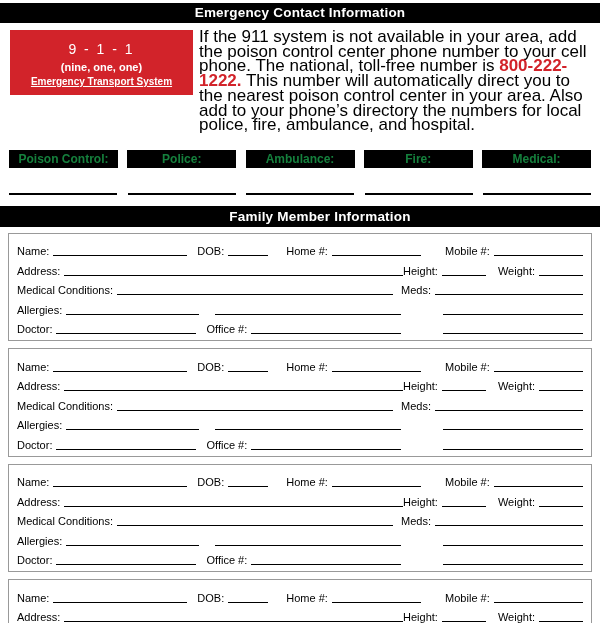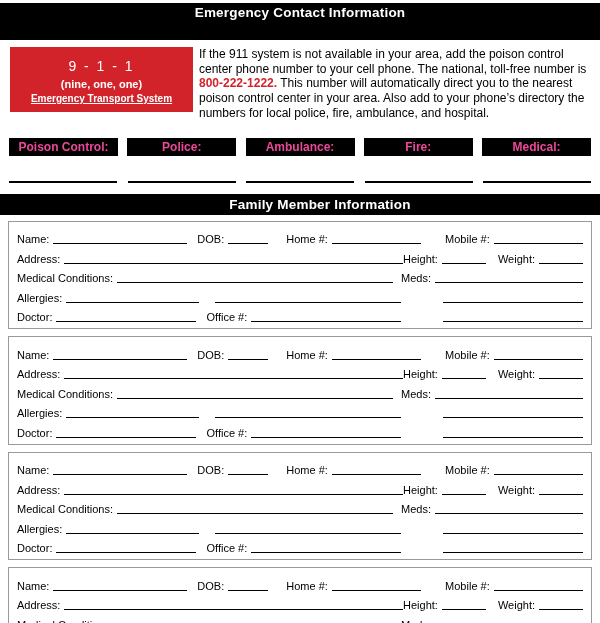--- a/index.html
+++ b/index.html
@@ -12,21 +12,21 @@
     overflow: hidden;
     position: relative;
   }
   
   .section-bar {
     background: #000;
     color: #fff;
     font-weight: bold;
     font-size: 13.5px;
     text-align: center;
-    height: 37px;
+    height: 20px;
     line-height: 20px;
     letter-spacing: 0.2px;
   }
   .bar-top { margin-top: 3px; }
   .bar-family { margin-top: 11px; height: 21px; line-height: 21px; padding-left: 40px; }
   
   .intro {
     display: flex;
     margin: 7px 5px 0 10px;
   }
@@ -40,37 +40,37 @@
     flex-direction: column;
     justify-content: center;
     padding-top: 2px;
   }
   .badge-l1 { font-size: 14px; font-weight: normal; letter-spacing: 2px; line-height: 23px; text-align: center; }
   .badge-l2 { font-size: 11px; font-weight: bold; line-height: 13px; }
   .badge-l3 { font-size: 10px; font-weight: bold; line-height: 15px; text-decoration: underline; }
   .intro-text {
     flex: 1;
     margin-left: 6px;
-    font-size: 12px;
+    font-size: 17px;
     line-height: 14.7px;
     padding-right: 2px;
   }
   .phone-red { font-weight: bold; }
   
   .contact-labels-row, .contact-lines-row {
     display: flex;
     justify-content: space-between;
     padding: 0 9px;
   }
   .contact-labels-row { margin-top: 17px; }
   .contact-box {
     width: 109px;
     height: 18px;
     background: #000;
-    color: #ec4899;
+    color: #15803d;
     font-weight: bold;
     font-size: 12px;
     text-align: center;
     line-height: 18px;
   }
   .contact-lines-row { margin-top: 25px; }
   .eline {
     width: 108px;
     border-top: 2px solid #000;
     height: 0;

